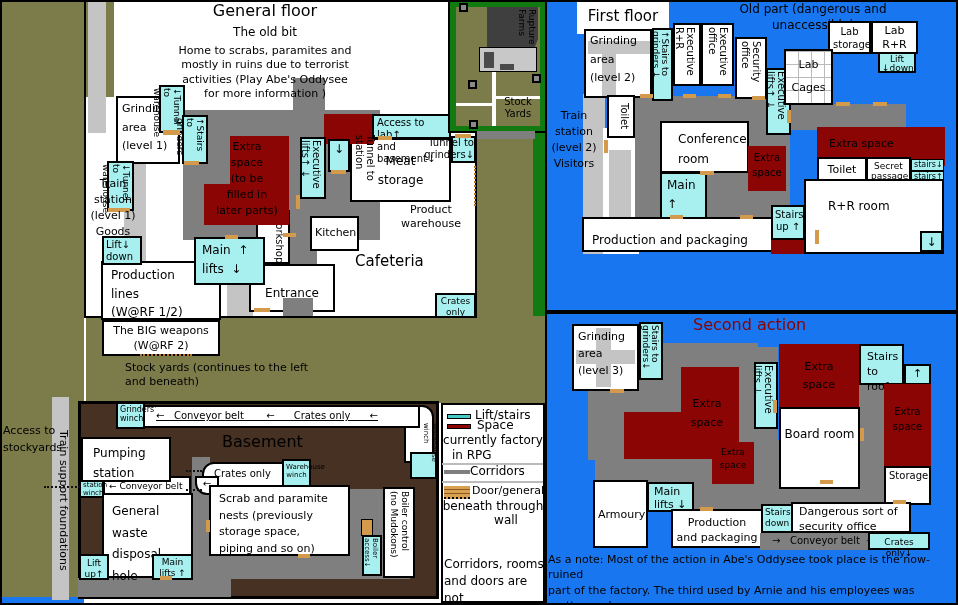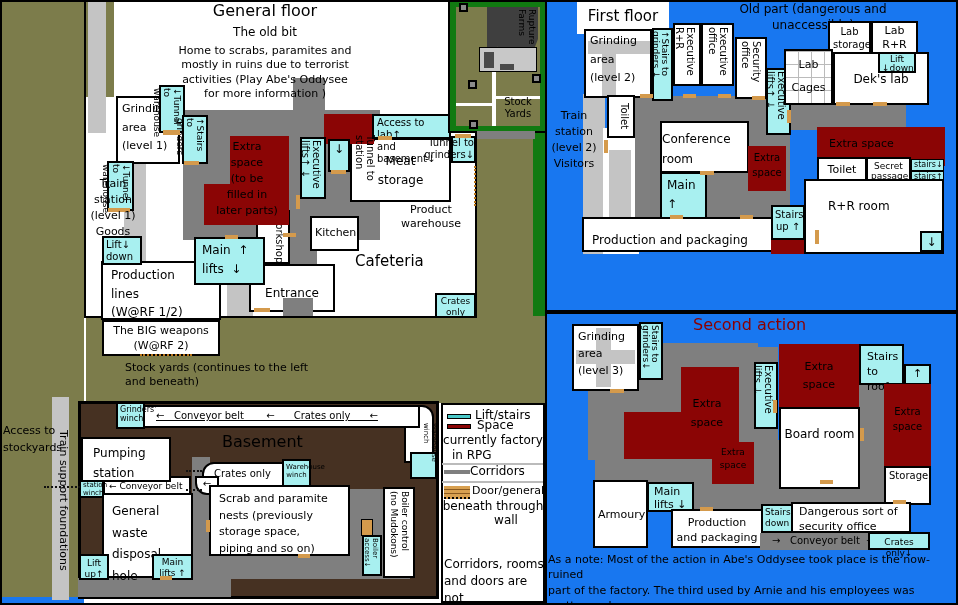--- a/index.html
+++ b/index.html
@@ -177,25 +177,24 @@
     <div class="el room vert" style="left: 735px; top: 37px; width: 32px; height: 62px; font-size: 10px; line-height: 1.1;">Security
 office</div>
     <div class="el lift vert" style="left: 766px; top: 68px; width: 25px; height: 67px; font-size: 10px; line-height: 1.1;">Executive
 lifts↑ ↓</div>
     <div class="el room tc" style="left: 828px; top: 21px; width: 43px; height: 33px; font-size: 10px; line-height: 1.3; padding-top: 2px;">Lab
 storage</div>
     <div class="el room tc" style="left: 871px; top: 21px; width: 47px; height: 33px; font-size: 11px; line-height: 1.3; padding-top: 1px;">Lab
 R+R</div>
     <div class="el room cages tc" style="left: 784px; top: 49px; width: 49px; height: 56px; font-size: 11px; line-height: 2.1; padding-top: 2px;">Lab
 Cages</div>
-    <div class="el room tc" style="left: 833px; top: 52px; width: 96px; height: 53px; font-size: 12px; padding-top: 18px;">Dek's lab</div>
     <div class="el lift tc" style="left: 878px; top: 52px; width: 38px; height: 21px; font-size: 9px; line-height: 1.05;">Lift
 ↓down</div>
     <div class="el room vert tc" style="left: 607px; top: 95px; width: 28px; height: 43px; font-size: 10px;">Toilet</div>
-    <div class="el room" style="left: 660px; top: 121px; width: 89px; height: 52px; font-size: 12px; line-height: 1.7; padding-left: 0; padding-top: 6px;">Conference
+    <div class="el room" style="left: 660px; top: 121px; width: 89px; height: 52px; font-size: 12px; line-height: 1.7; padding-left: 16px; padding-top: 6px;">Conference
 room</div>
     <div class="el unused tc" style="left: 748px; top: 146px; width: 38px; height: 45px; font-size: 10px; line-height: 1.5; padding-top: 4px;">Extra
 space</div>
     <div class="el lift" style="left: 660px; top: 172px; width: 47px; height: 47px; font-size: 12px; line-height: 1.6; padding-left: 5px; padding-top: 2px;">Main  ↑
 lifts  ↓</div>
     <div class="el room" style="left: 582px; top: 217px; width: 193px; height: 35px; font-size: 12px; padding-left: 8px; padding-top: 14px;">Production and packaging</div>
     <div class="el lift tc" style="left: 771px; top: 205px; width: 34px; height: 35px; font-size: 10px; line-height: 1.2; padding-top: 2px;">Stairs
 up ↑</div>
     <div class="el unused" style="left: 771px; top: 240px; width: 34px; height: 14px;"></div>
     <div class="el unused" style="left: 817px; top: 127px; width: 128px; height: 39px; font-size: 11px; padding-left: 12px; padding-top: 10px;">Extra space</div>

